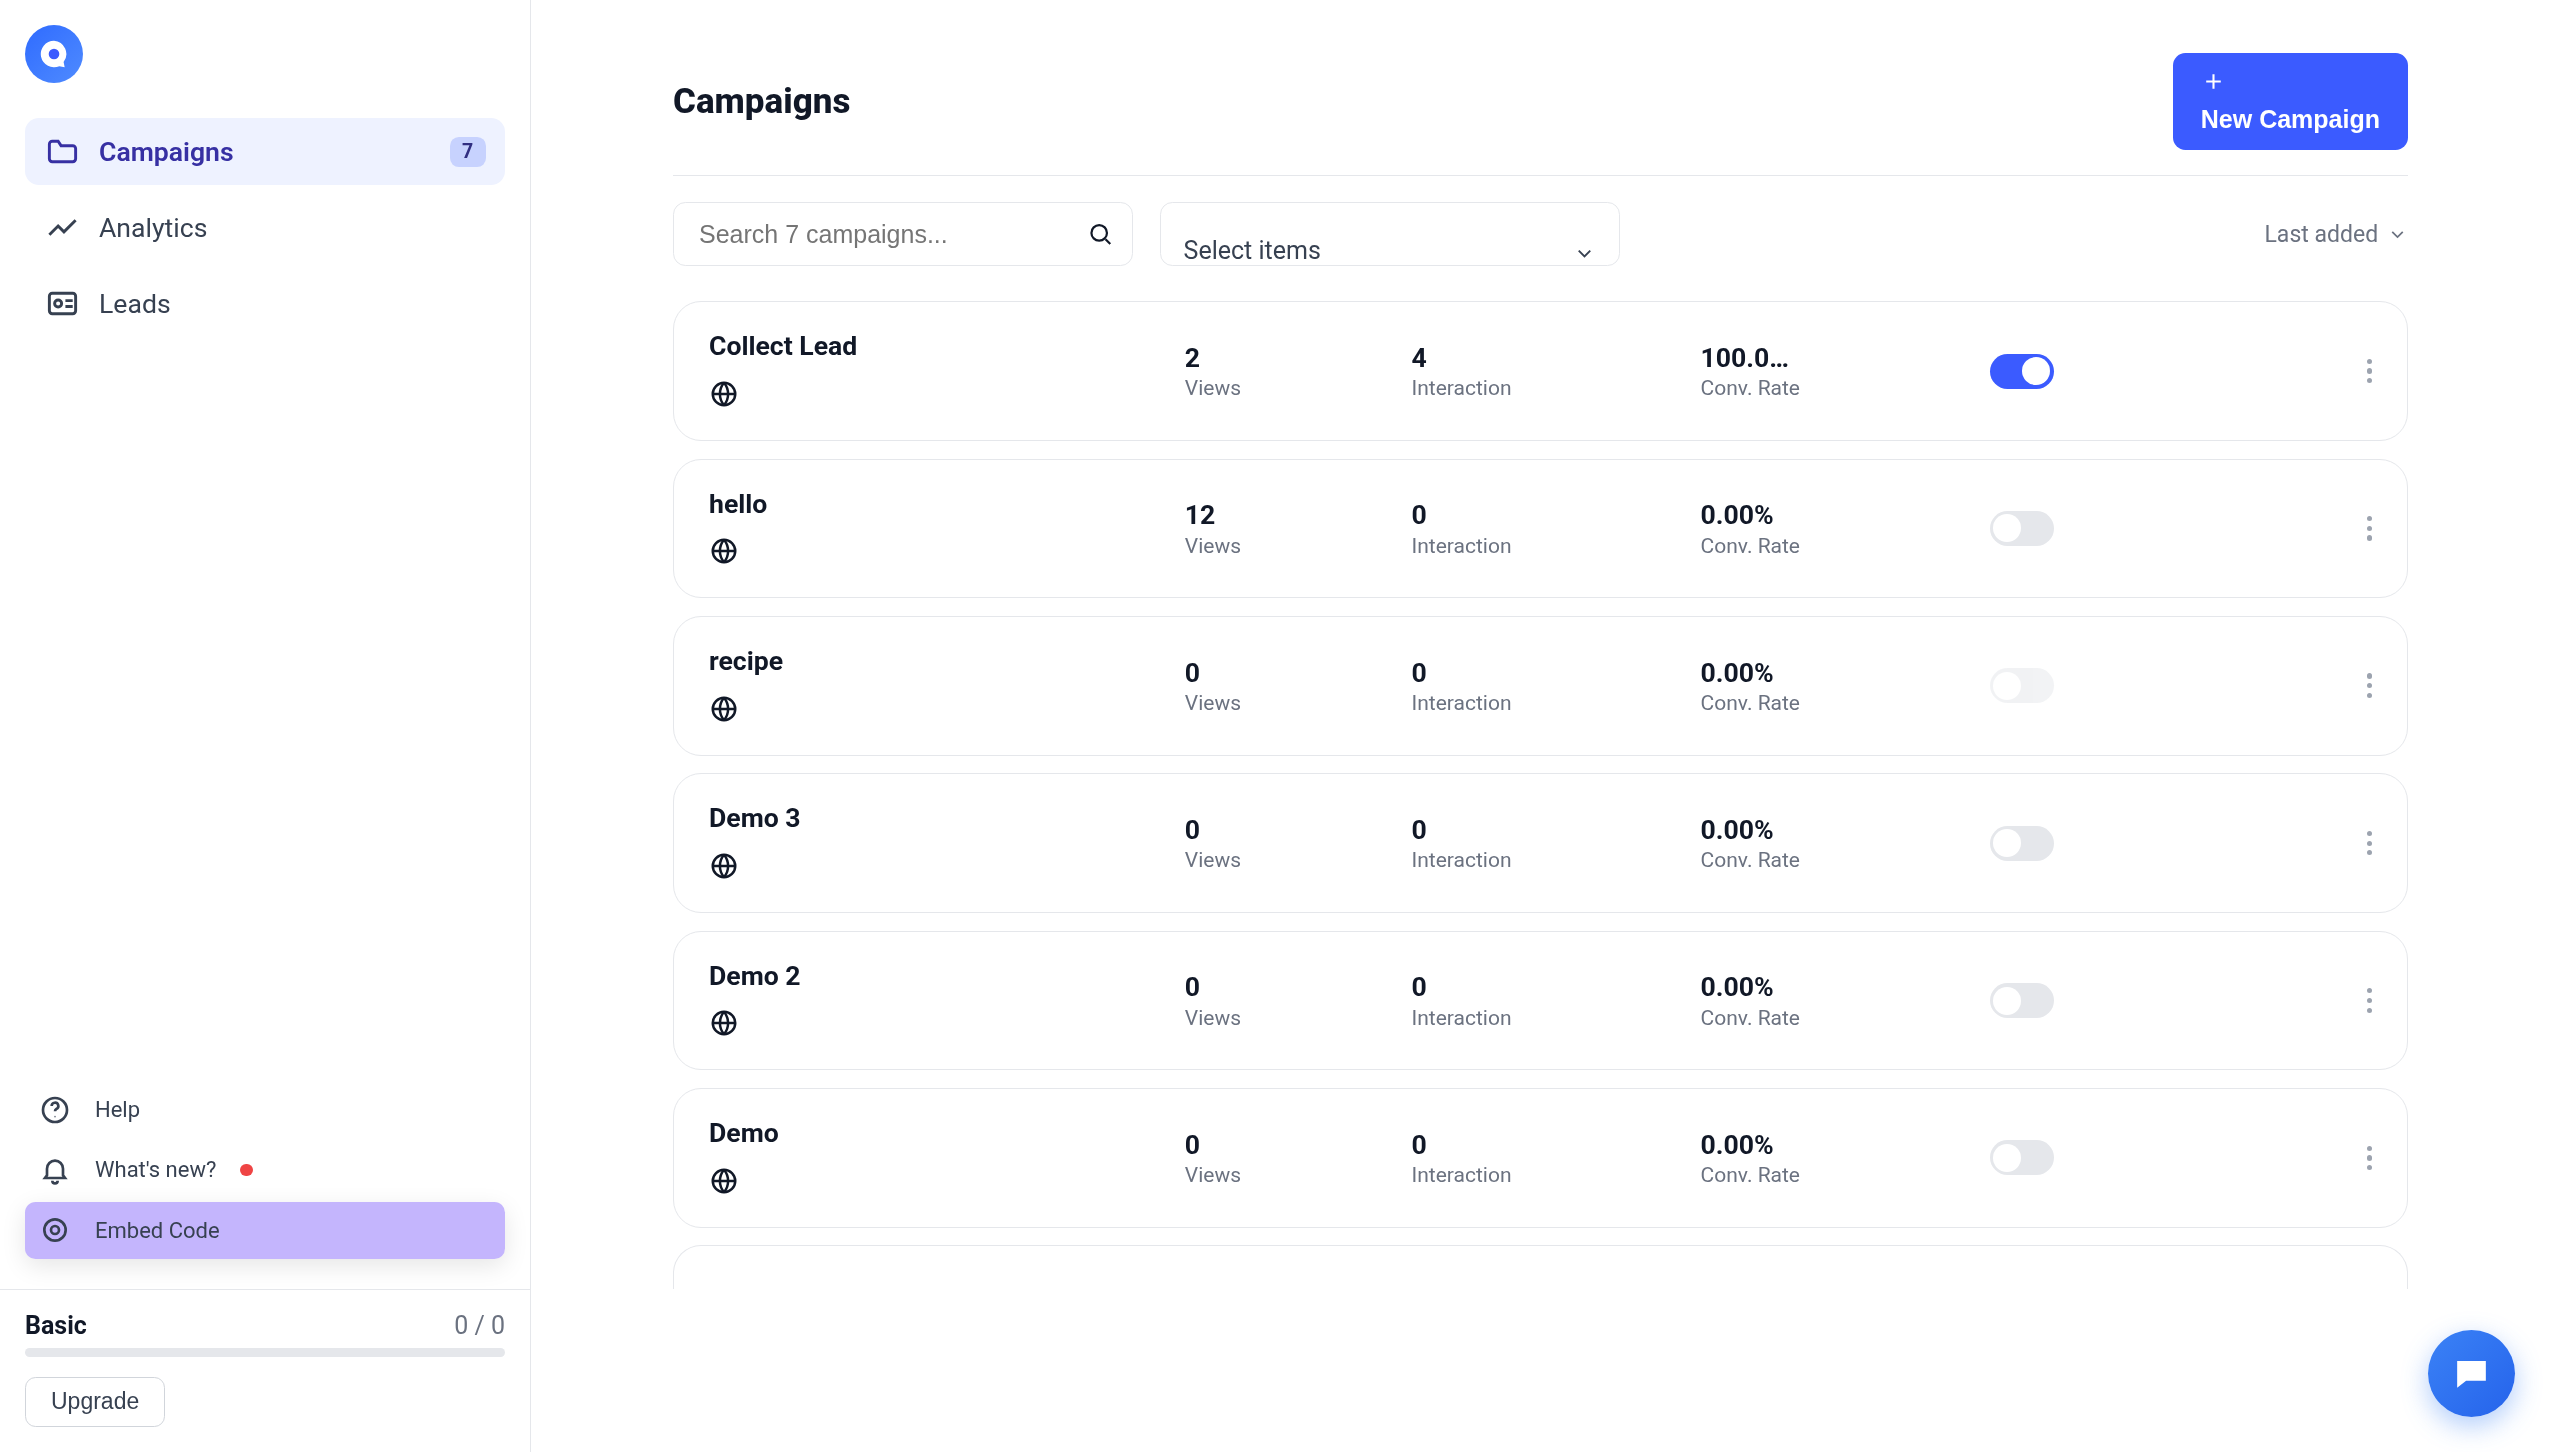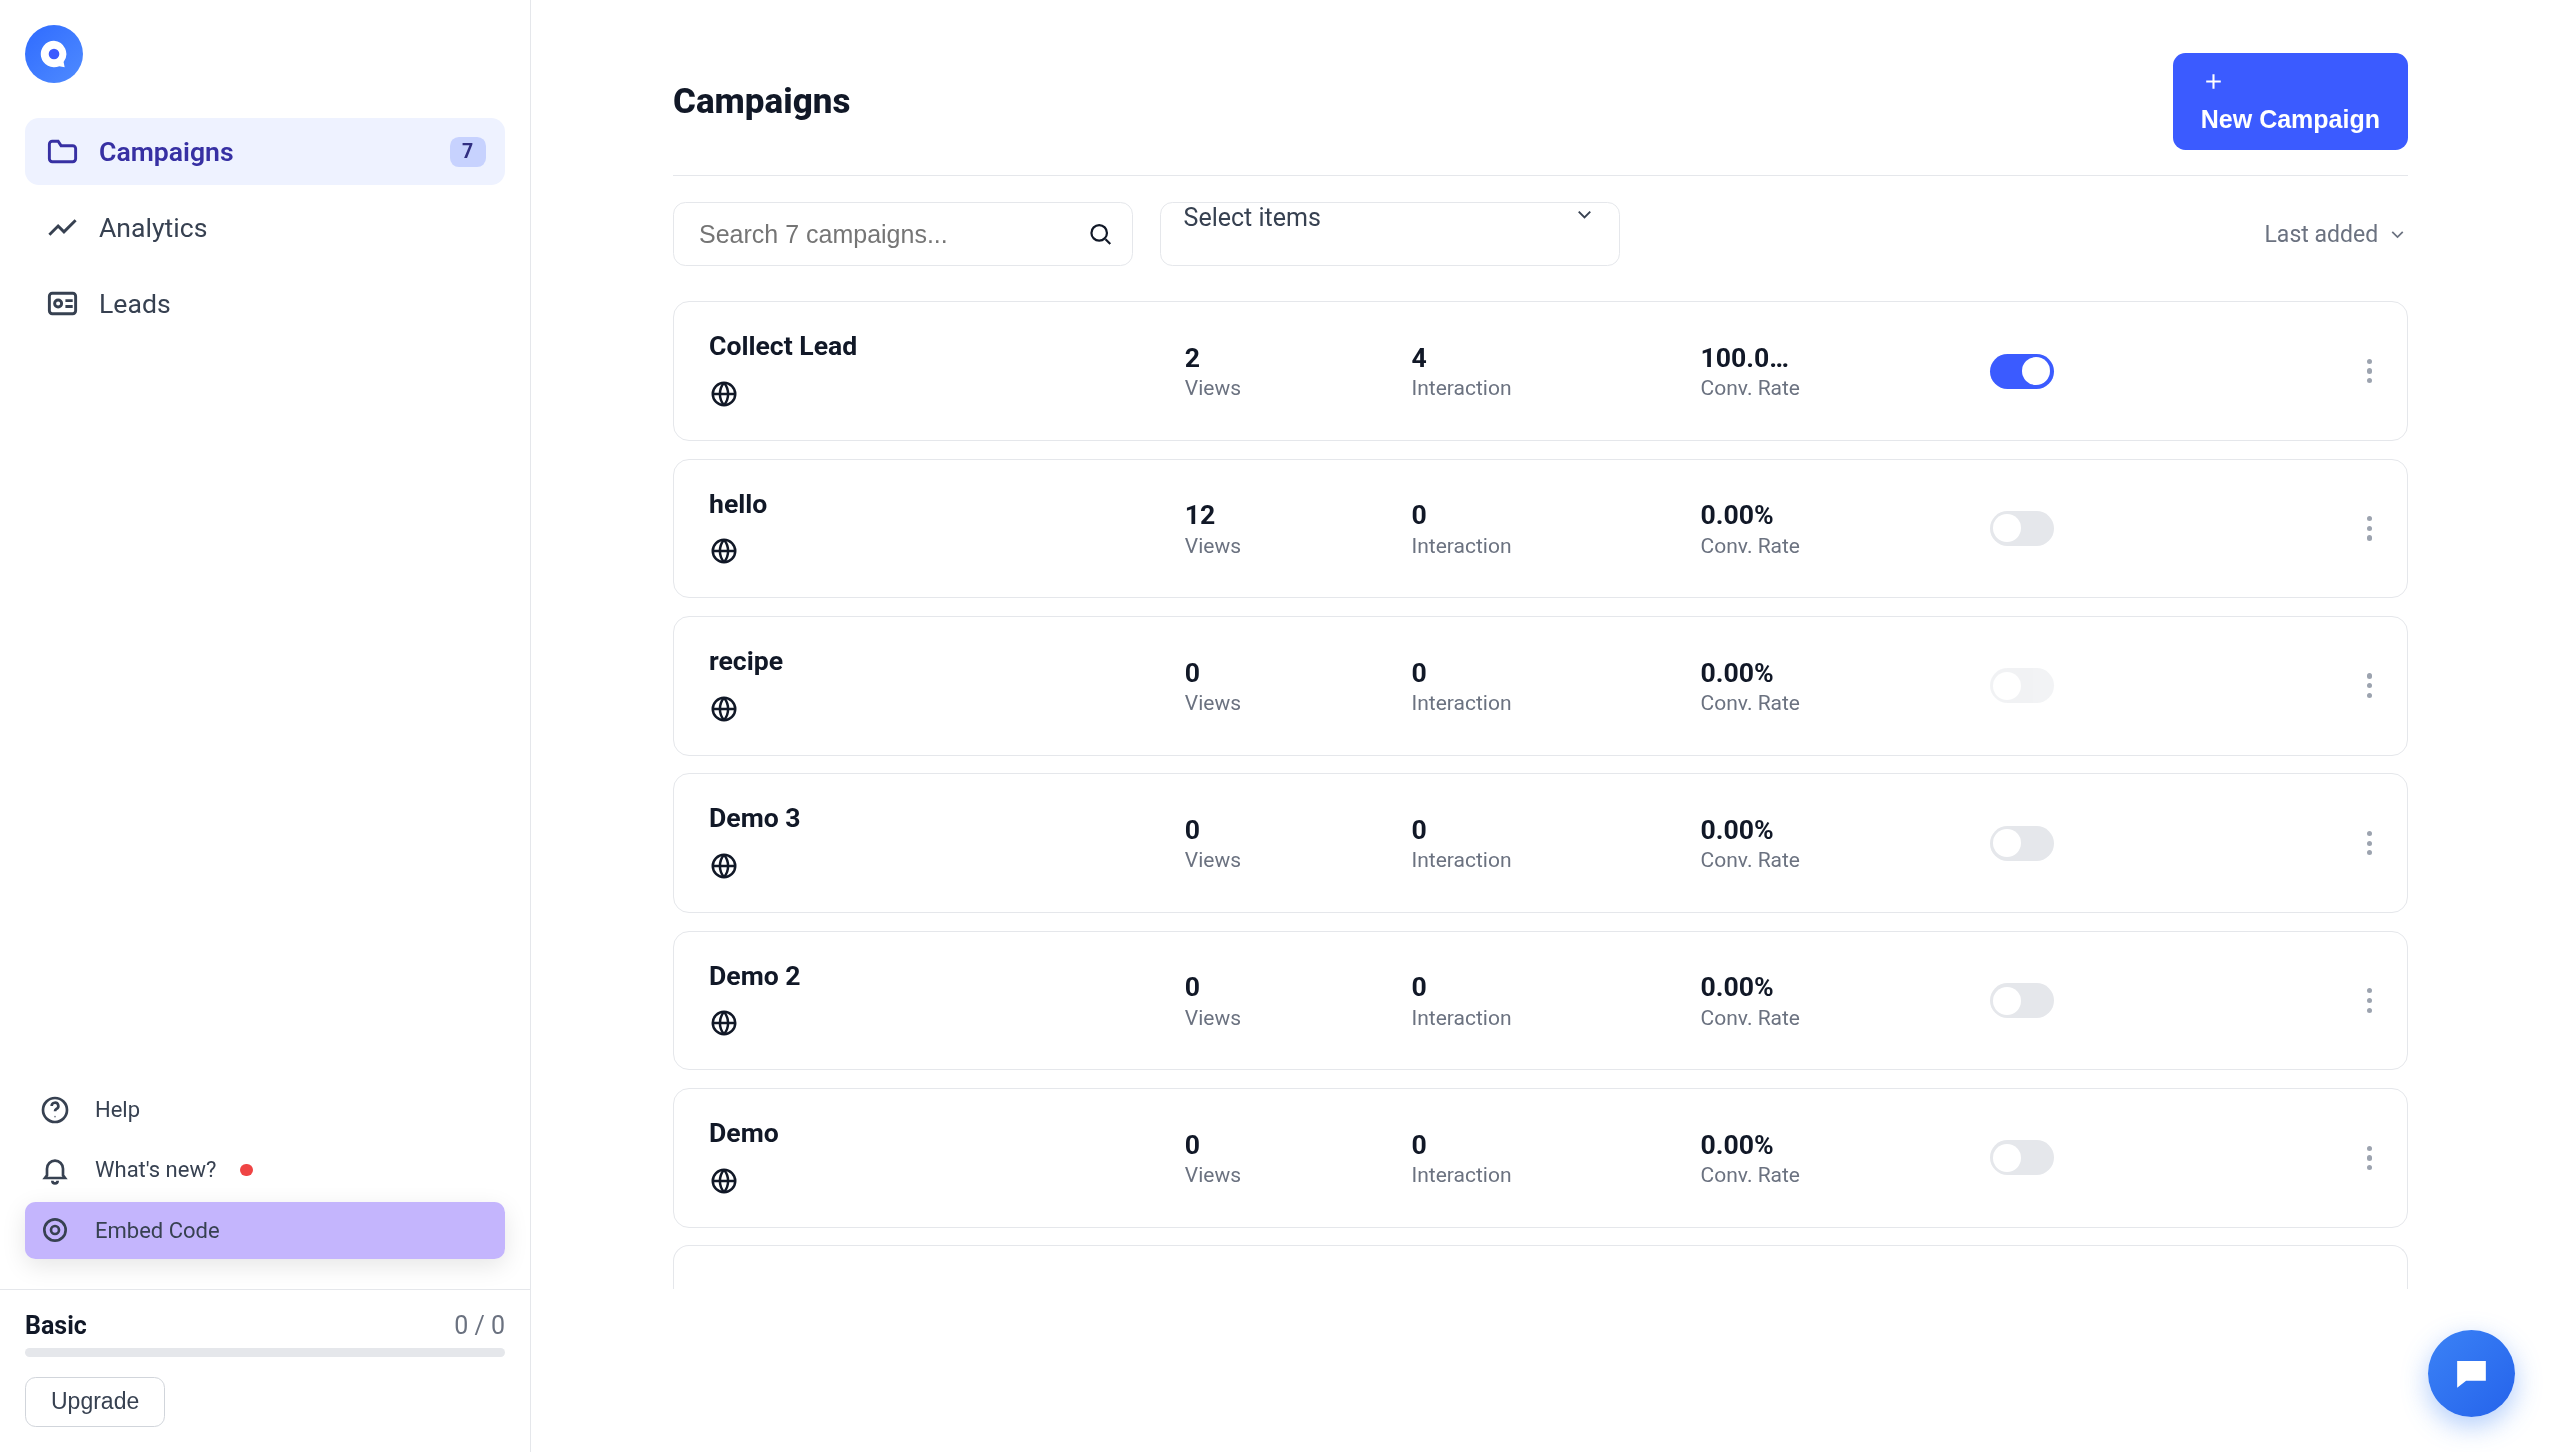--- a/index.html
+++ b/index.html
@@ -115,31 +115,31 @@
   .search-wrap {
     position:relative; width:460px;
   }
   .search-input {
     width:100%; height:64px; border:0.9px solid #e5e7eb; border-radius:12.4px;
     padding:0 57px 0 25px; font-size:25px; color:#6b7280; background:#fff;
   }
   .search-icon { position:absolute; right:19.5px; top:50%; transform:translateY(-50%); width:26.6px;height:26.6px;}
   .select {
     width:460px; height:64px; border:0.9px solid #e5e7eb; border-radius:12.4px;
-    display:flex; align-items:flex-start; justify-content:space-between;
+    display:flex; align-items:flex-end; justify-content:space-between;
     padding:0 23px; font-size:25px; color:#374151; cursor:pointer; background:#fff;
   }
   .toolbar-spacer{flex:1;}
   .sort {
     display:flex; align-items:center; gap:8.9px; font-size:23px; color:#6b7280; cursor:pointer;
   }
 
   .list { margin-top:35px; display:flex; flex-direction:column; gap:17.7px;}
   .card {
-    border:0.9px solid #e5e7eb; border-radius:16px;
+    border:0.9px solid #e5e7eb; border-radius:28px;
     padding:28px 35px;
     display:grid;
     grid-template-columns: 1.5fr 0.7fr 0.9fr 0.9fr 0.9fr 0.3fr;
     align-items:center;
     gap:8.9px;
   }
   .card.partial { height:44px; padding:0; border-bottom:none; border-bottom-left-radius:0; border-bottom-right-radius:0;}
   .camp-name { font-size:26.6px; font-weight:700; margin-bottom:17.7px;}
   .globe { width:30px; height:30px; }
   .stat-val { font-size:26.6px; font-weight:700; color:#111827;}

